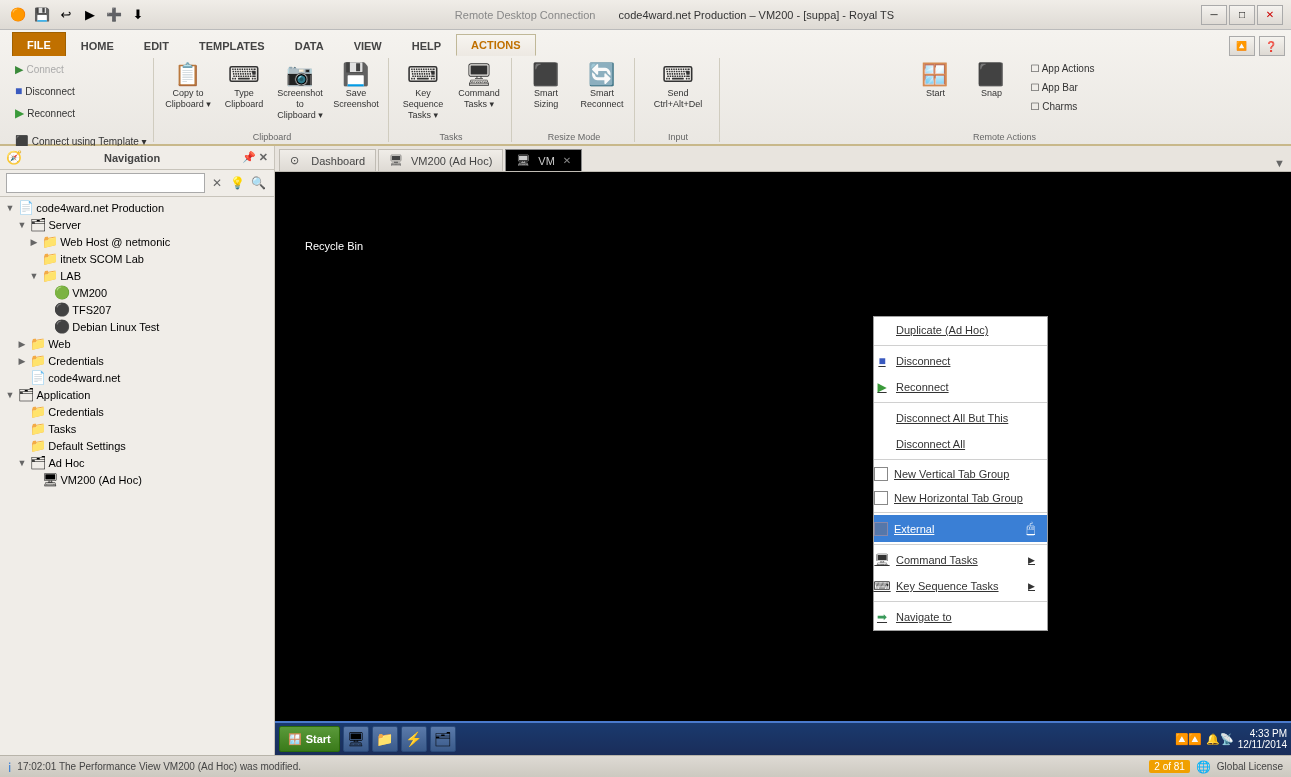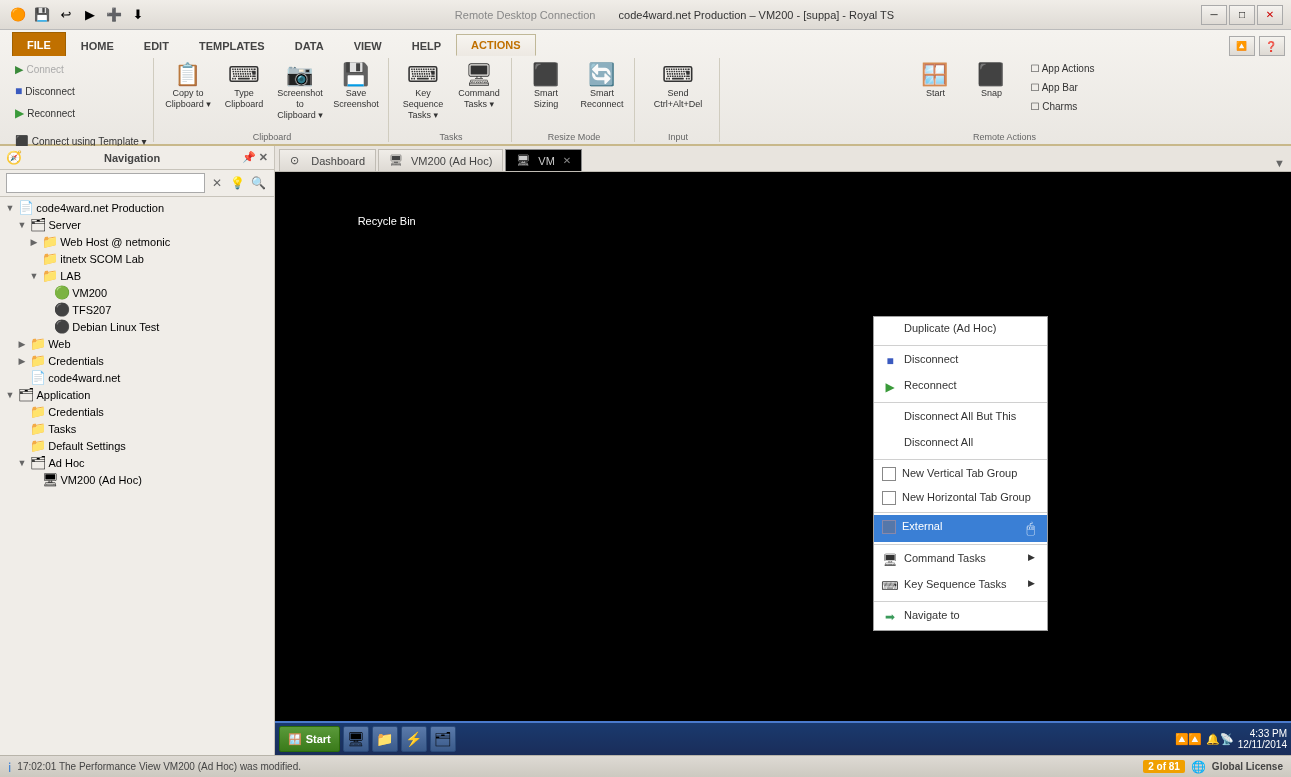--- a/index.html
+++ b/index.html
@@ -226,23 +226,23 @@
       flex: 1;
       background: #000;
       position: relative;
       overflow: hidden;
     }
     .recycle-bin {
       position: absolute;
       top: 30px;
       left: 30px;
       display: flex;
-      flex-direction: row;
-      align-items: center;
-      gap: 12px;
+      flex-direction: column;
+      align-items: center;
+      gap: 0;
       cursor: pointer;
     }
     .recycle-bin-icon { font-size: 32px; }
     .recycle-bin-label { color: white; font-size: 11px; text-shadow: 1px 1px 2px black; }
 
     
     #remote-taskbar {
       height: 34px;
       background: linear-gradient(to bottom, #1a3a6e, #1a2d5a);
       border-top: 2px solid #4a7acc;
@@ -276,45 +276,46 @@
       left: 598px;
       width: 175px;
       background: white;
       border: 1px solid #a0a0a0;
       box-shadow: 3px 3px 8px rgba(0,0,0,0.3);
       z-index: 1000;
       font-size: 11px;
     }
     .ctx-item {
       display: flex;
-      align-items: flex-start;
-      padding: 5px 12px 5px 8px;
+      align-items: center;
+      padding: 5px 12px 5px 0;
       cursor: pointer;
       gap: 6px;
       color: #333;
+      text-decoration: underline;
     }
     .ctx-item.highlighted { background: #3a7fd5; color: white; }
     .ctx-item.disabled { color: #aaa; cursor: default; }
     .ctx-separator { height: 1px; background: #d0d0d0; margin: 2px 0; }
     .ctx-icon { width: 16px; height: 16px; display: flex; align-items: center; justify-content: center; font-size: 12px; flex-shrink: 0; }
     .ctx-arrow { margin-left: auto; font-size: 9px; }
 
     
     #statusbar {
       height: 22px;
       background: linear-gradient(to bottom, #dedad4, #ccc9c0);
       border-top: 1px solid #b8b4aa;
       display: flex;
       align-items: center;
       padding: 0 8px;
       font-size: 10px;
       color: #444;
       gap: 6px;
     }
-    #statusbar-right { margin-left: auto; display: flex; align-items: center; gap: 6px; font-weight: bold; }
+    #statusbar-right { margin-left: auto; display: flex; align-items: center; gap: 6px; }
     .status-badge { background: #f0a000; color: white; padding: 1px 5px; border-radius: 2px; font-size: 10px; }
     .status-globe { font-size: 12px; }
 
     
     .nav-pin { font-size: 11px; color: #666; cursor: pointer; }
   </style>
 </head>
 <body>
 
 <div id="titlebar">

